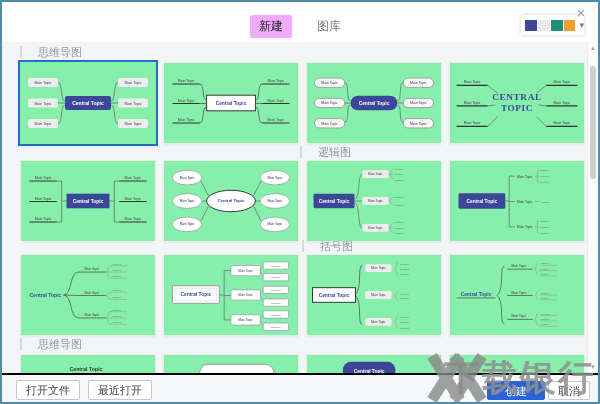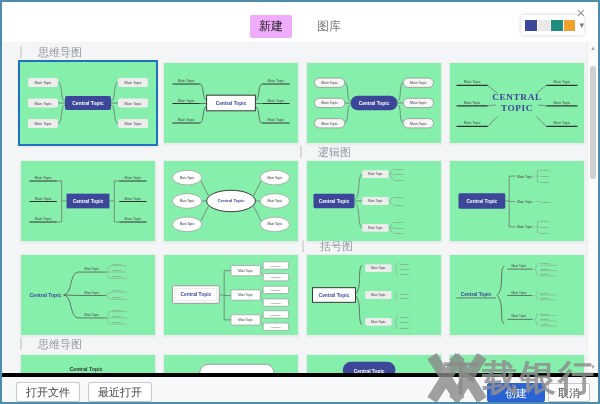--- a/index.html
+++ b/index.html
@@ -40,21 +40,21 @@
 .pill { fill:#ededed; }
 .ibox { fill:#3c4799; }
 .wb { fill:#fff; stroke:#333; stroke-width:1; }
 .gb { fill:#fff; stroke:#999; stroke-width:0.7; }
 .gb2 { fill:#f6f6f6; stroke:#888; stroke-width:0.7; }
 .gbl { fill:#fff; stroke:#999; stroke-width:1; }
 .scrollbar { position:absolute; right:0; top:0; width:11px; height:331px; background:#fbfbfb; border-left:1px solid #ededed; }
 .sarr { position:absolute; left:0; width:10px; text-align:center; font-size:6px; color:#a6a6a6; }
 .sarr.up { top:3px; } .sarr.down { bottom:3px; }
 .sthumb { position:absolute; left:2px; top:24px; width:6px; height:113px; background:#cfcfcf; border-radius:3px; }
-.footer { position:absolute; left:0; bottom:0; width:100%; height:29px; background:#f7f8f9; border-top:4px solid #000000; z-index:2; }
+.footer { position:absolute; left:0; bottom:0; width:100%; height:29px; background:#f7f8f9; border-top:2px solid #000000; z-index:2; }
 .btn { position:absolute; top:5px; height:20px; background:#fff; border:1px solid #c9c9c9; border-radius:2px; font-size:11px; color:#444; text-align:center; line-height:18px; }
 #btn-open { left:14px; width:64px; }
 #btn-recent { left:86px; width:64px; }
 #btn-create { left:485px; width:58px; height:19px; top:6px; background:#2a63d6; border:1px solid #2a63d6; color:#fff; z-index:4; }
 #btn-cancel { left:546px; width:42px; height:19px; top:6px; z-index:4; }
 .wm-logo { position:absolute; left:424px; top:350px; z-index:9; opacity:0.8; pointer-events:none; }
 .wm-brand { position:absolute; right:2px; top:352px; z-index:9; font-size:36px; font-weight:bold; color:#8f8f8f; letter-spacing:2px; opacity:0.85; white-space:nowrap; pointer-events:none; }
 .wm-url { position:absolute; right:3px; top:386px; z-index:3; font-size:11.5px; color:rgba(75,125,150,0.85); letter-spacing:0.5px; pointer-events:none; }
 </style>
 </head>

